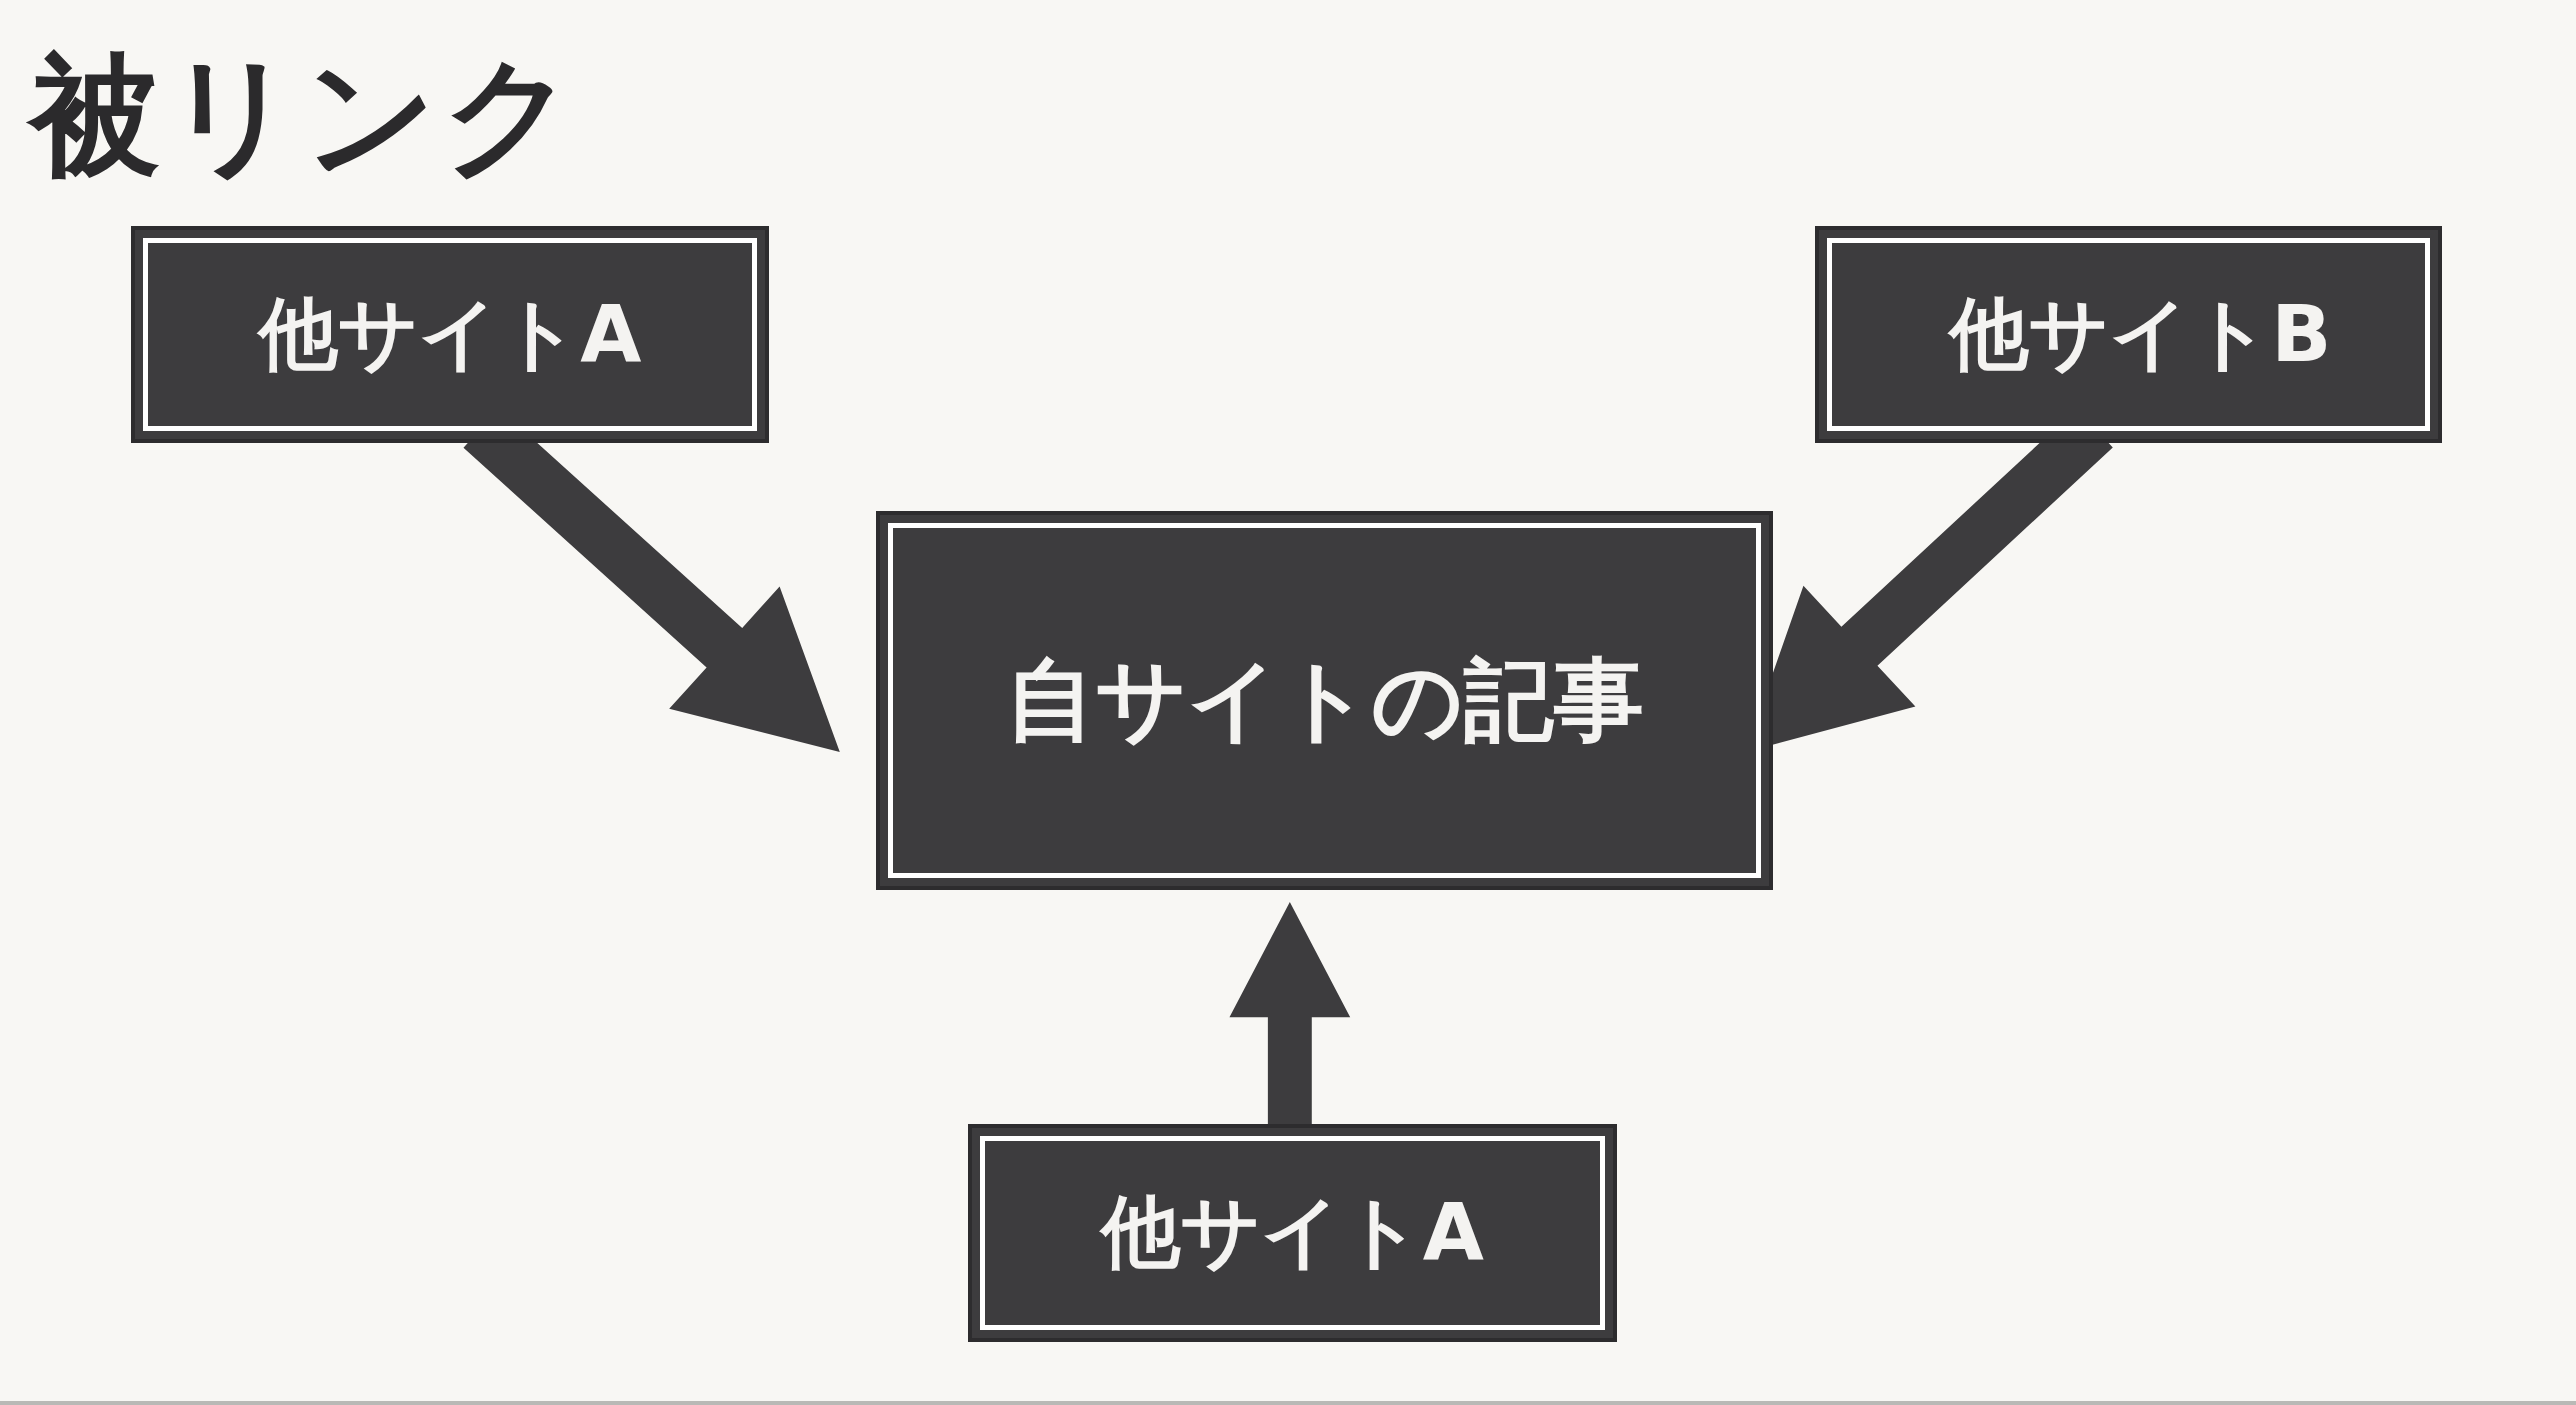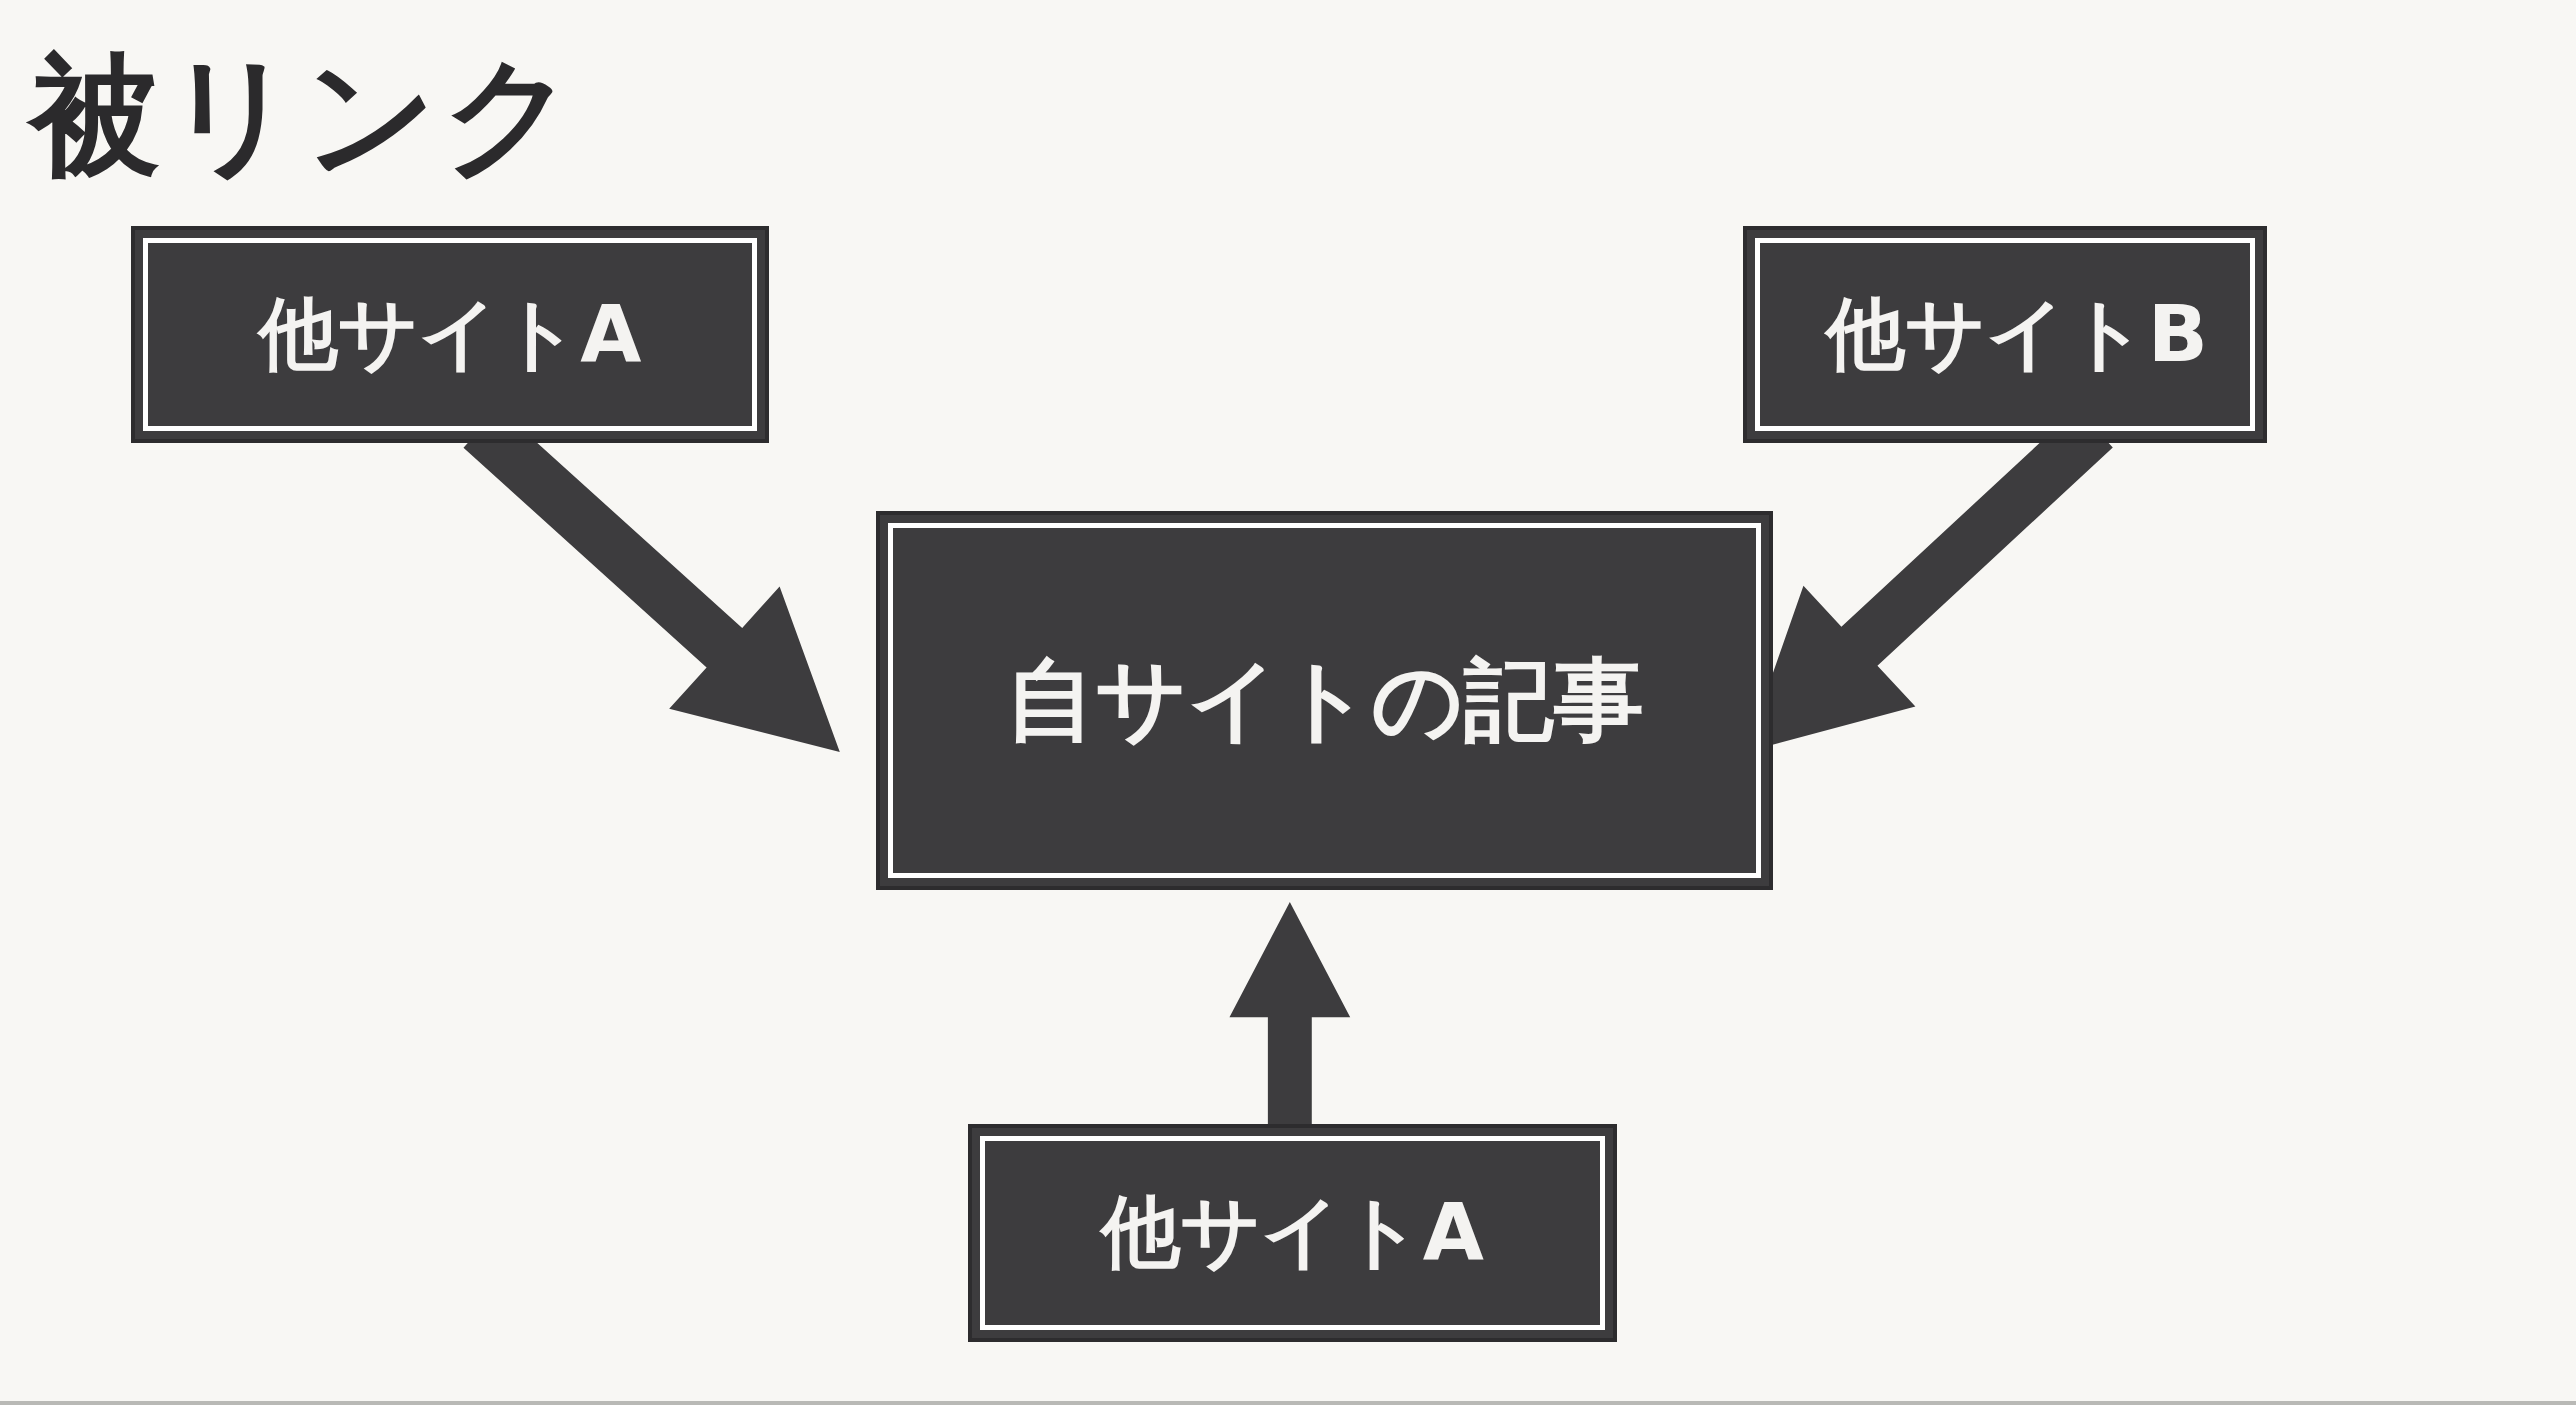--- a/index.html
+++ b/index.html
@@ -43,21 +43,21 @@
     inset: 8.2px;
     border: 5.5px solid var(--inner-border, #ffffff);
     pointer-events: none;
   }
   .node-label {
     color: var(--node-text, #f4f3f1);
     font-weight: bold;
     white-space: nowrap;
   }
   .node-a    { left: 131px;  top: 226px;  width: 638px; height: 217px; text-align: right; }
-  .node-b    { left: 1743px; top: 226px;  width: 524px; height: 217px; padding-left: 24px; }
+  .node-b    { left: 1815px; top: 226px;  width: 627px; height: 217px; padding-left: 24px; }
   .node-main { left: 876px;  top: 511px;  width: 897px; height: 379px; }
   .node-c    { left: 968px; top: 1124px; width: 649px; height: 218px; }
   .node-a .node-label, .node-b .node-label, .node-c .node-label { font-size: 79px; }
   .node-main .node-label { font-size: 90px; }
   .arrows-layer {
     position: absolute;
     left: 0; top: 0;
     width: 2576px;
     height: 1405px;
     pointer-events: none;

